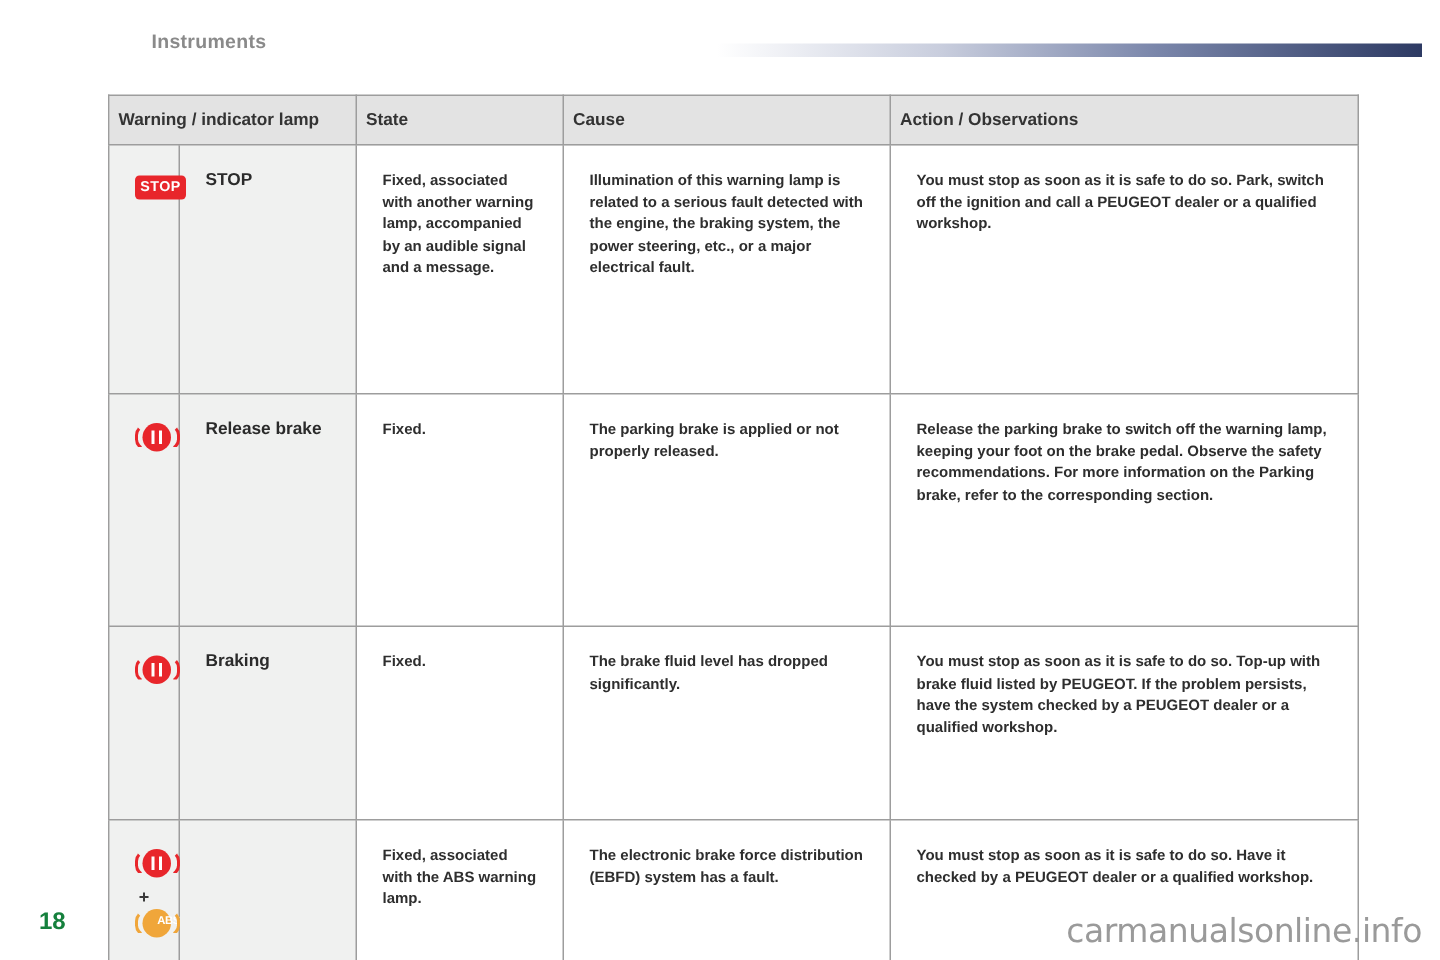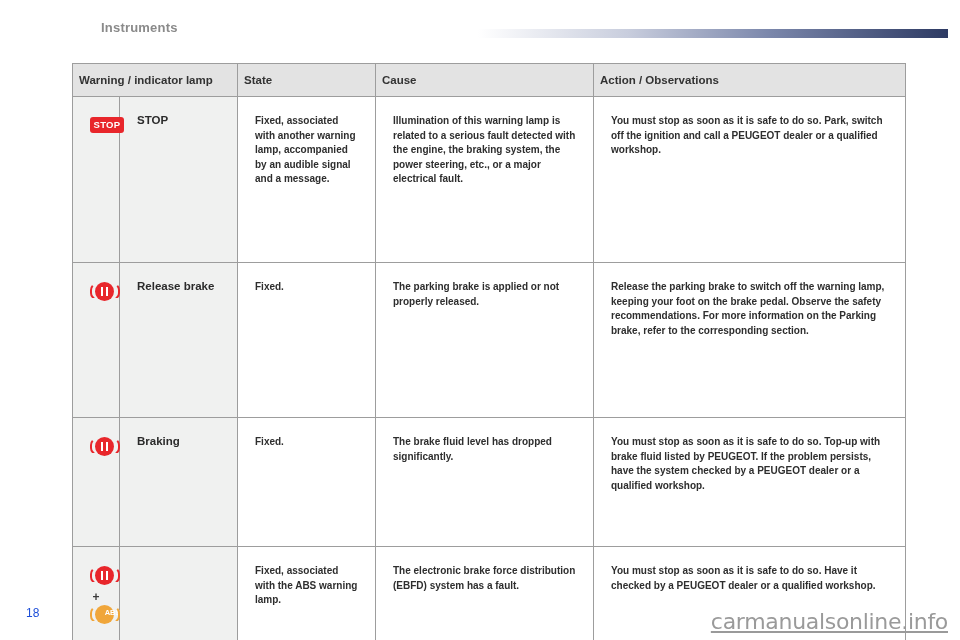--- a/index.html
+++ b/index.html
@@ -186,33 +186,32 @@
     color: #3a3a3a;
     line-height: 11px;
     margin: 1px 0 0 0;
   }
 
   
   #page-number {
     position: absolute;
     left: 26px;
     top: 606px;
-    font-size: 12px;
-    font-weight: normal;
-    color: #1d4ed8;
+    font-size: 16px;
+    font-weight: bold;
+    color: #15803d;
   }
   #watermark {
     position: absolute;
     right: 12px;
     bottom: 6px;
     font-size: 22px;
     color: #9a9a9a;
     letter-spacing: -.3px;
     font-family: "DejaVu Sans", sans-serif;
-    text-decoration: underline;
   }
 </style>
 </head>
 <body>
 
 <div id="page-header">
   <div id="section-title">Instruments</div>
   <div id="header-rule"></div>
 </div>
 

